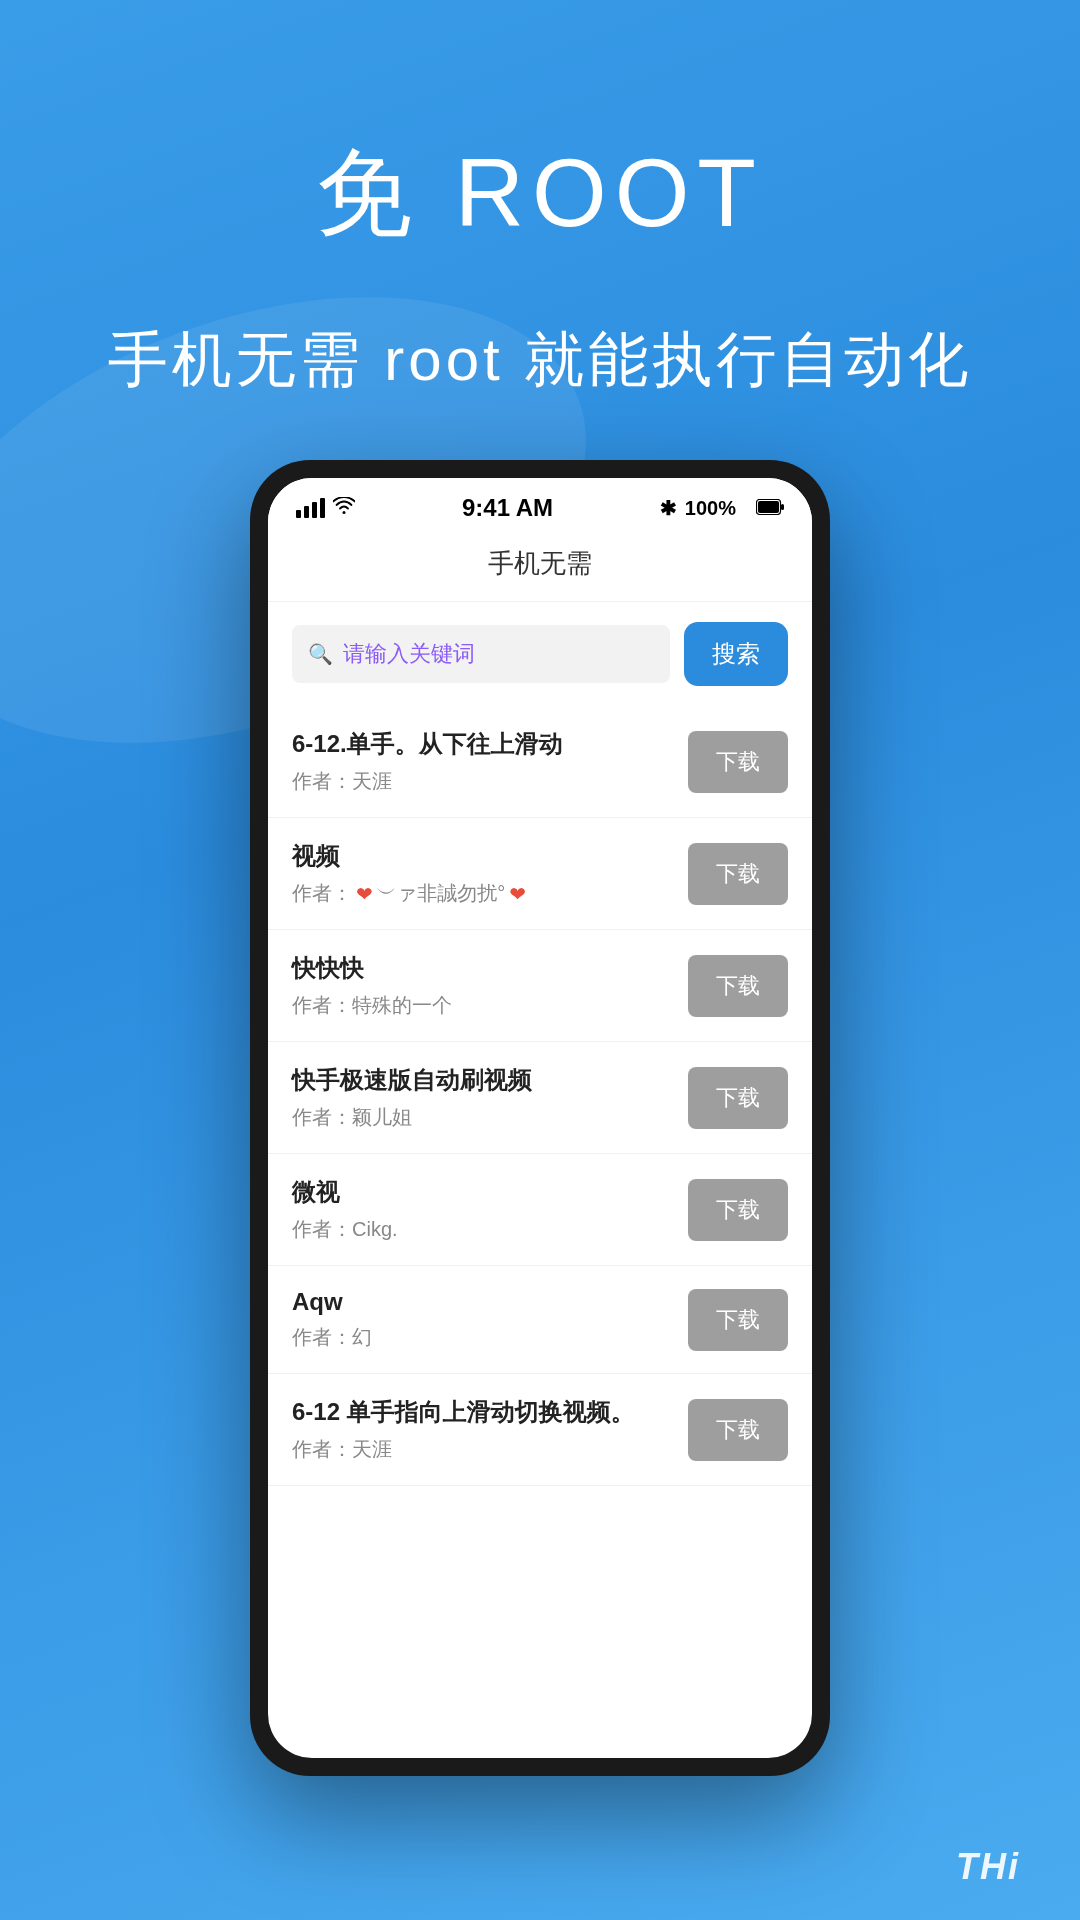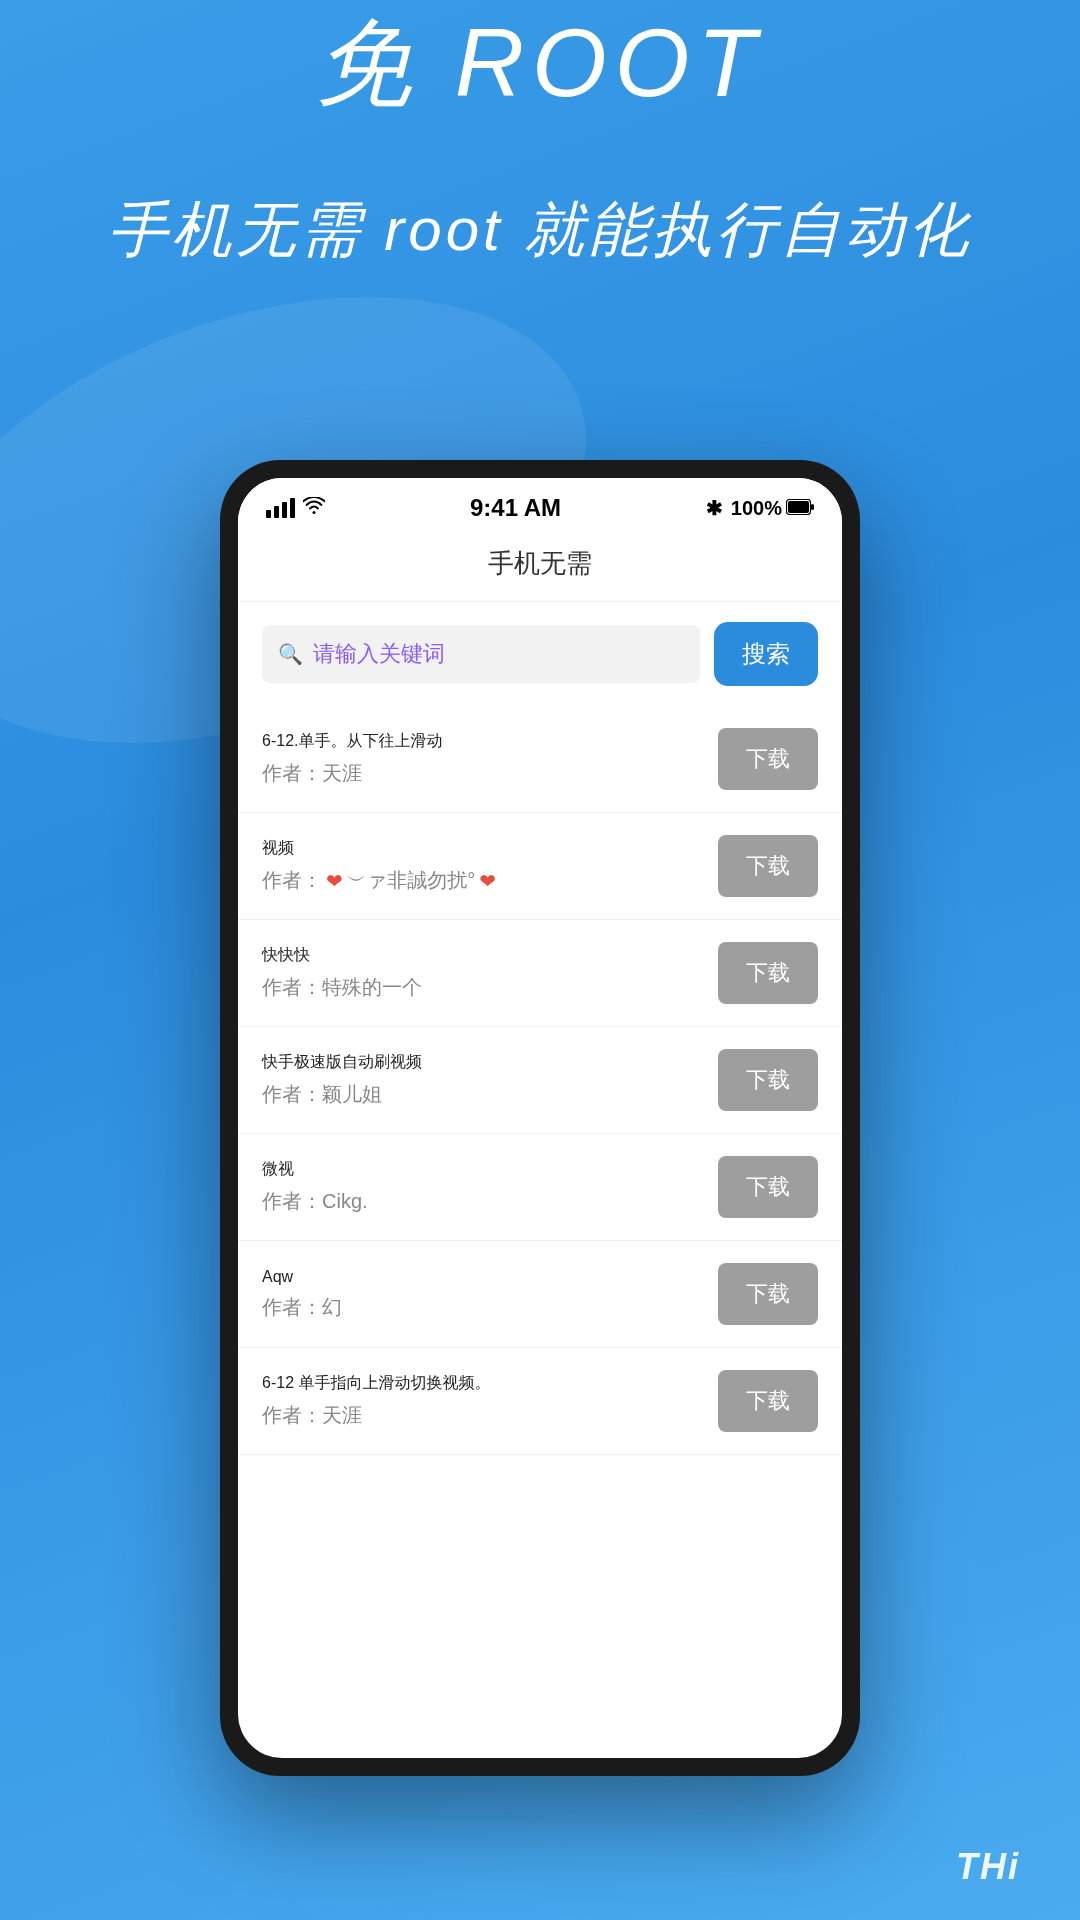--- a/index.html
+++ b/index.html
@@ -24,21 +24,21 @@
       border-radius: 50%;
       background: rgba(255,255,255,0.08);
       transform: rotate(-20deg);
     }
 
     
     .hero {
       position: relative;
       z-index: 2;
       text-align: center;
-      font-style: italic;
+      padding-top: 130px;
     }
 
     .hero-title {
       color: #ffffff;
       font-size: 96px;
       font-weight: 300;
       letter-spacing: 8px;
       margin-bottom: 60px;
     }
 
@@ -52,21 +52,21 @@
     
     .phone-wrapper {
       position: absolute;
       top: 460px;
       left: 50%;
       transform: translateX(-50%);
       z-index: 10;
     }
 
     .phone-frame {
-      width: 640px;
+      width: 580px;
       background: #1a1a1a;
       border-radius: 60px;
       padding: 18px;
       box-shadow: 0 40px 100px rgba(0,0,0,0.4);
       position: relative;
     }
 
     .phone-screen {
       background: #ffffff;
       border-radius: 44px;
@@ -121,21 +121,21 @@
       display: flex;
       align-items: center;
       gap: 8px;
       font-size: 20px;
       font-weight: 600;
     }
 
     .battery-container {
       display: flex;
       align-items: center;
-      gap: 4px;
+      gap: 20px;
       font-size: 20px;
       font-weight: 600;
     }
 
     
     .app-header {
       background: #ffffff;
       text-align: center;
       padding: 16px 0 20px;
       font-size: 26px;
@@ -193,22 +193,22 @@
       justify-content: space-between;
       padding: 22px 24px;
       border-bottom: 1px solid #f0f0f0;
     }
 
     .script-info {
       flex: 1;
     }
 
     .script-name {
-      font-size: 16px;
-      font-weight: 400;
+      font-size: 24px;
+      font-weight: 700;
       color: #222;
       margin-bottom: 8px;
     }
 
     .script-author {
       font-size: 20px;
       color: #888;
       display: flex;
       align-items: center;
       gap: 4px;

